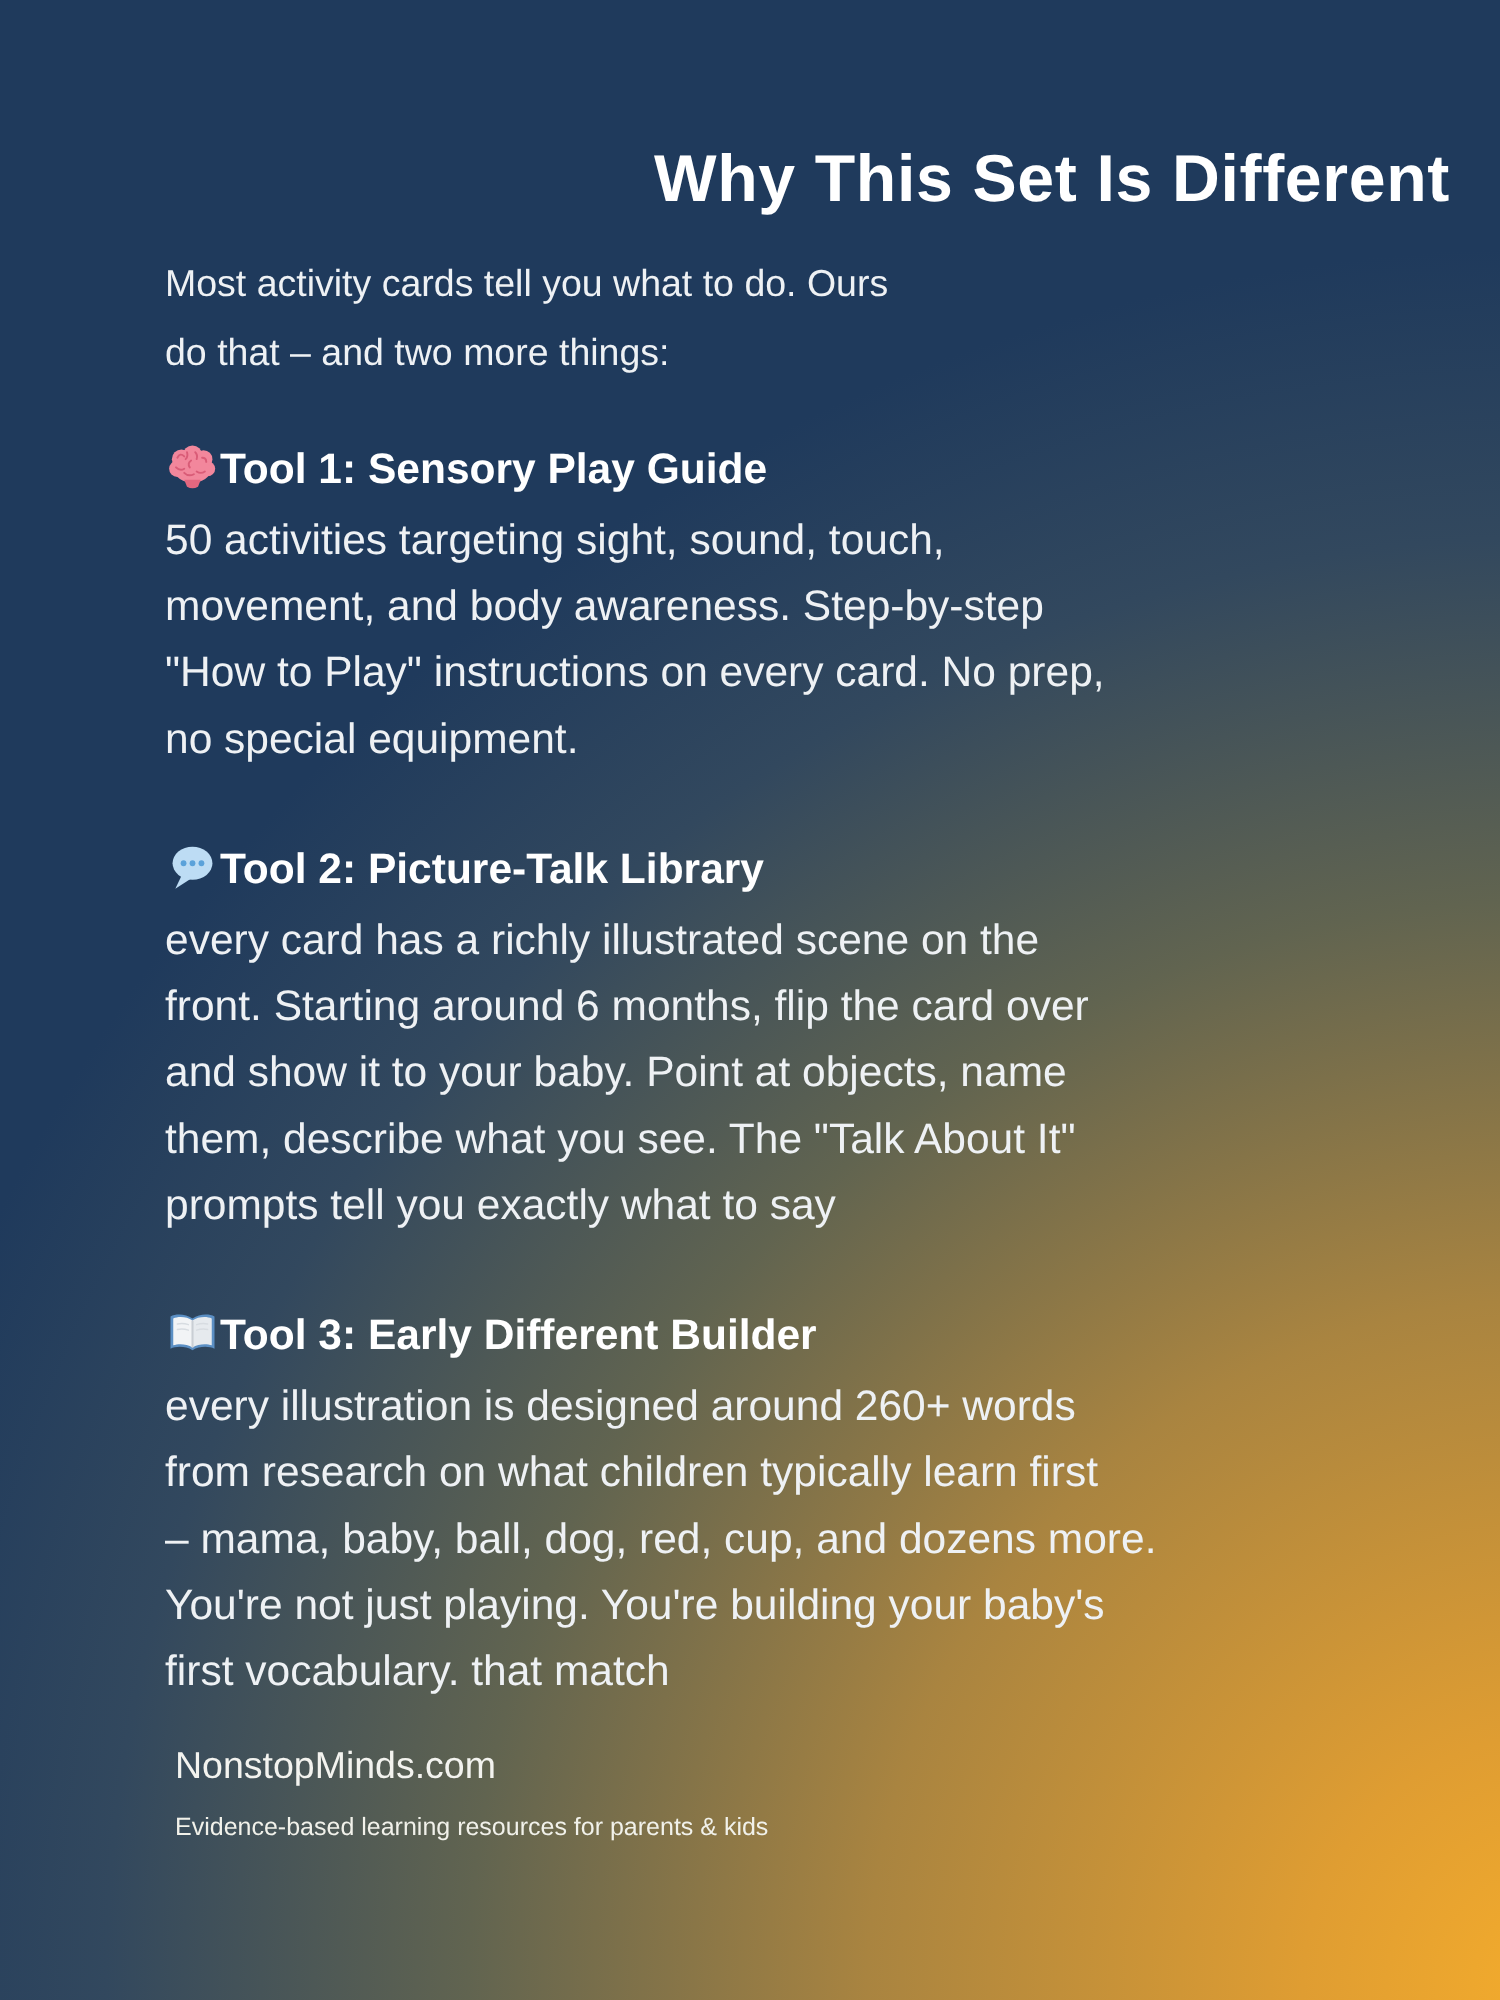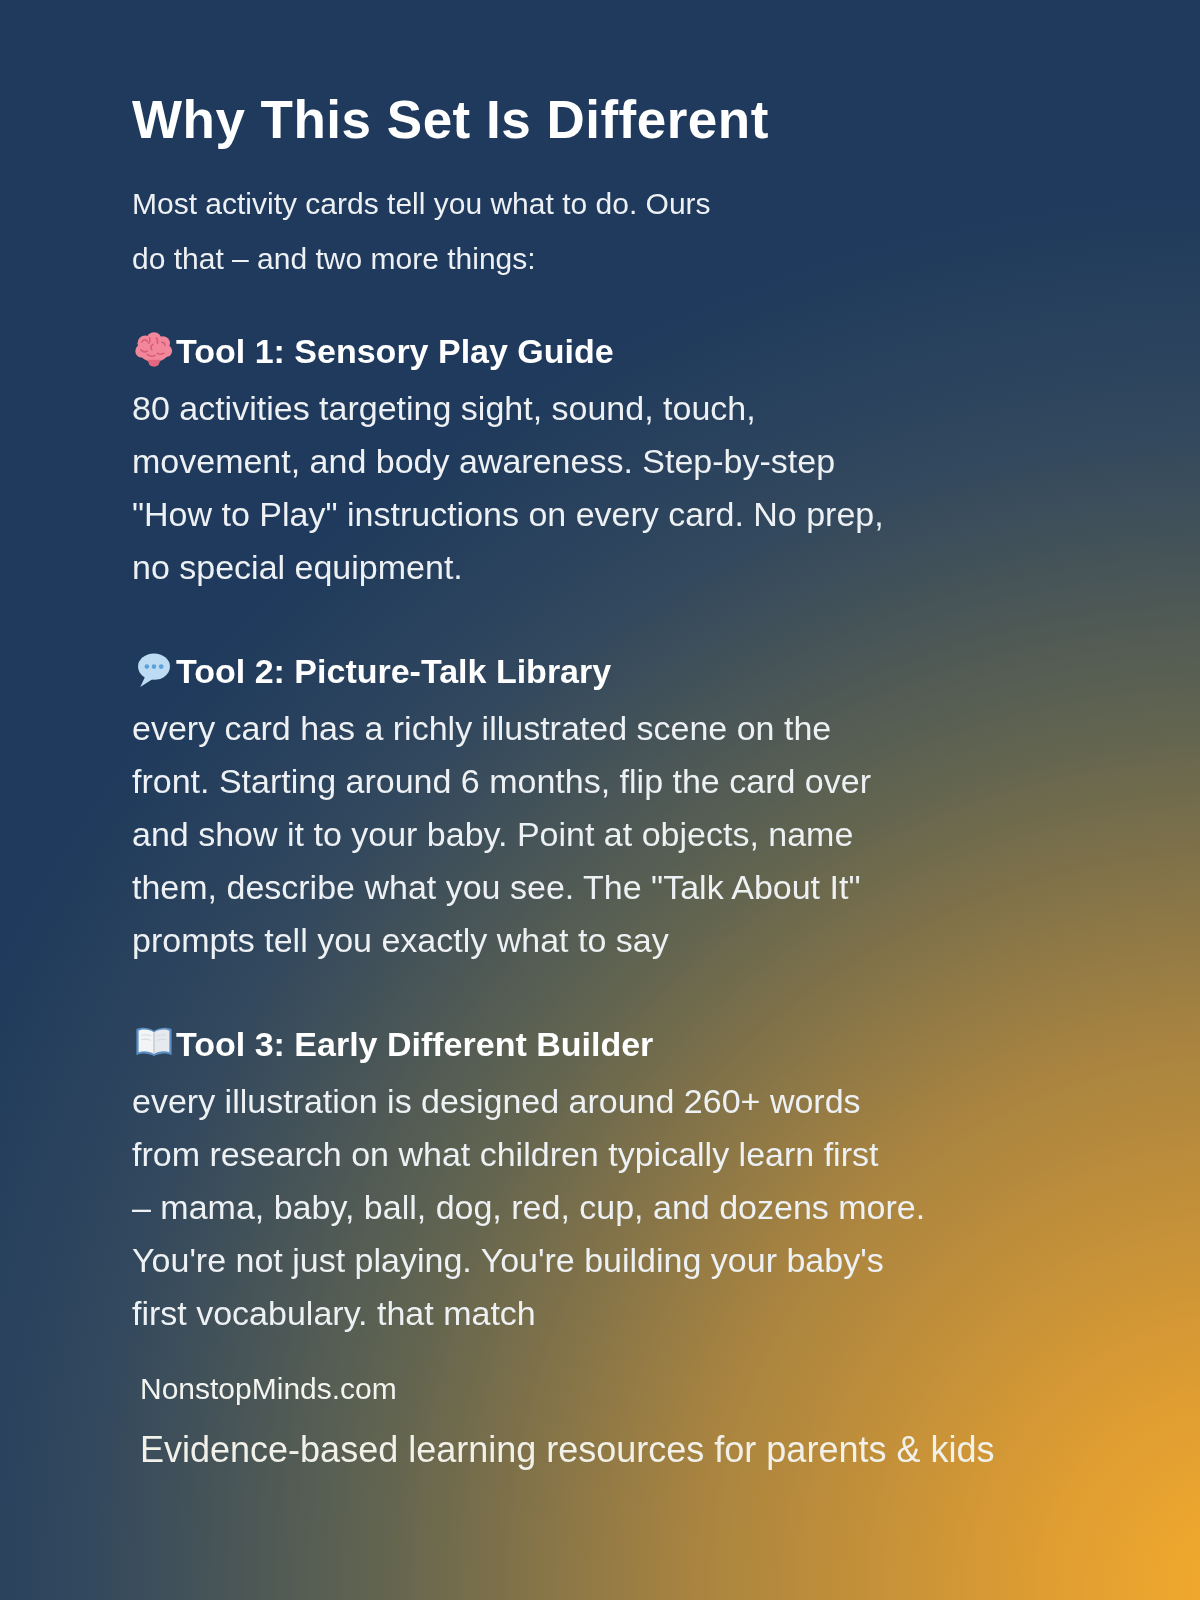--- a/index.html
+++ b/index.html
@@ -17,26 +17,26 @@
       #32485e 80%,
       #1f3a5c 96%);
     font-family: "Liberation Sans", sans-serif;
     color: #f2f4f5;
   }
   .content {
     padding: 0 40px 0 132px;
   }
   .page-title {
     margin: 0;
-    padding-top: 90px;
+    padding-top: 114px;
     font-size: 53px;
     line-height: 60px;
     font-weight: 700;
     letter-spacing: 0.5px;
-    text-align: left;
+    text-align: right;
     color: #ffffff;
   }
   .intro {
     margin-top: 26px;
     font-size: 30px;
     line-height: 55px;
     white-space: pre-line;
     color: #eef1f4;
   }
   .tool-section { margin-top: 54px; }
@@ -66,23 +66,23 @@
     color: #eef1f4;
   }
   .footer-site {
     margin-top: 32px;
     padding-left: 8px;
     font-size: 30px;
     line-height: 34px;
     color: #f3f3ef;
   }
   .footer-tagline {
-    margin-top: 28px;
+    margin-top: 16px;
     padding-left: 8px;
-    font-size: 36px;
+    font-size: 20px;
     line-height: 32px;
     color: #f1f1ea;
   }
 </style>
 </head>
 <body>
 
 <div class="canvas">
   <div class="content">
 
@@ -111,21 +111,21 @@
               <path d="M27,12 q3,0 3,3"></path>
               <path d="M8,19 q3,3 6,1"></path>
               <path d="M14,23 q3,3 7,1"></path>
               <path d="M23,22 q3,2 6,0"></path>
               <path d="M19,14 q-3,2 -1,5"></path>
             </g>
           </svg>
         </span>
         <span class="tool-title">Tool 1: Sensory Play Guide</span>
       </div>
-      <div class="tool-body">80 activities targeting sight, sound, touch,
+      <div class="tool-body">50 activities targeting sight, sound, touch,
 movement, and body awareness. Step-by-step
 "How to Play" instructions on every card. No prep,
 no special equipment.</div>
     </div>
 
     <div class="tool-section">
       <div class="tool-heading">
         <span class="icon">
           <svg viewBox="0 0 40 40" xmlns="http://www.w3.org/2000/svg">
             <ellipse cx="20" cy="16" rx="14.5" ry="12" fill="#bddcf4"></ellipse>

